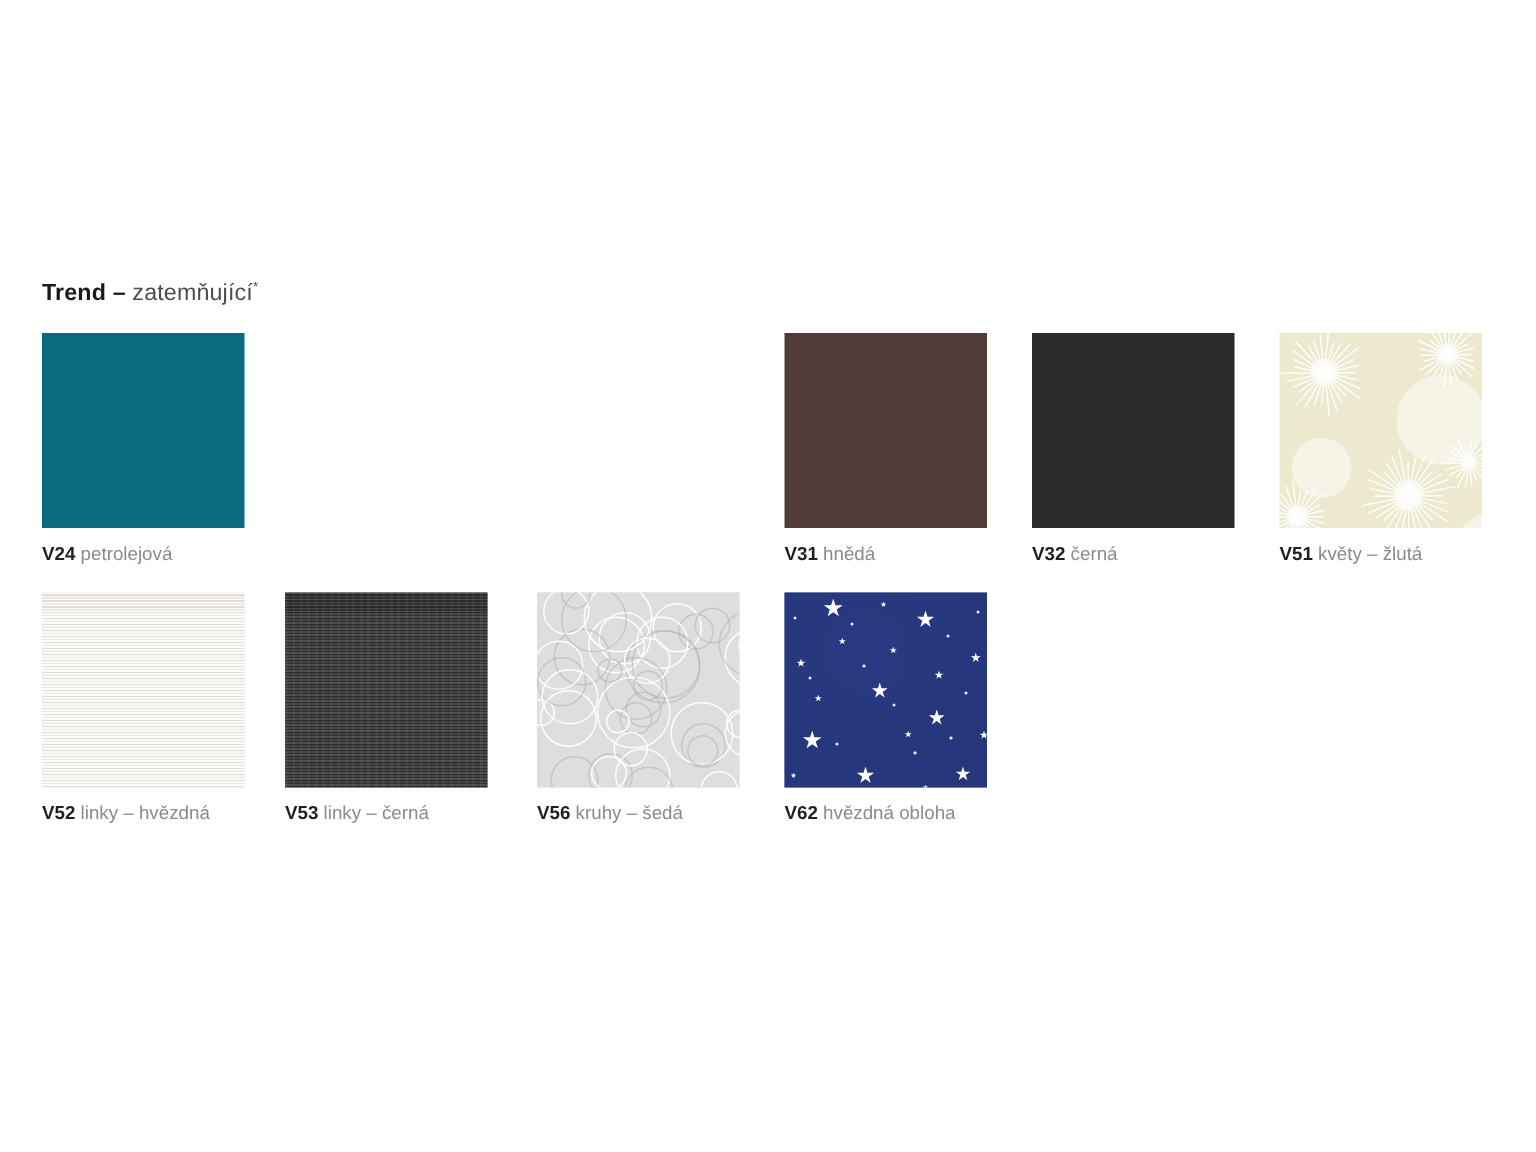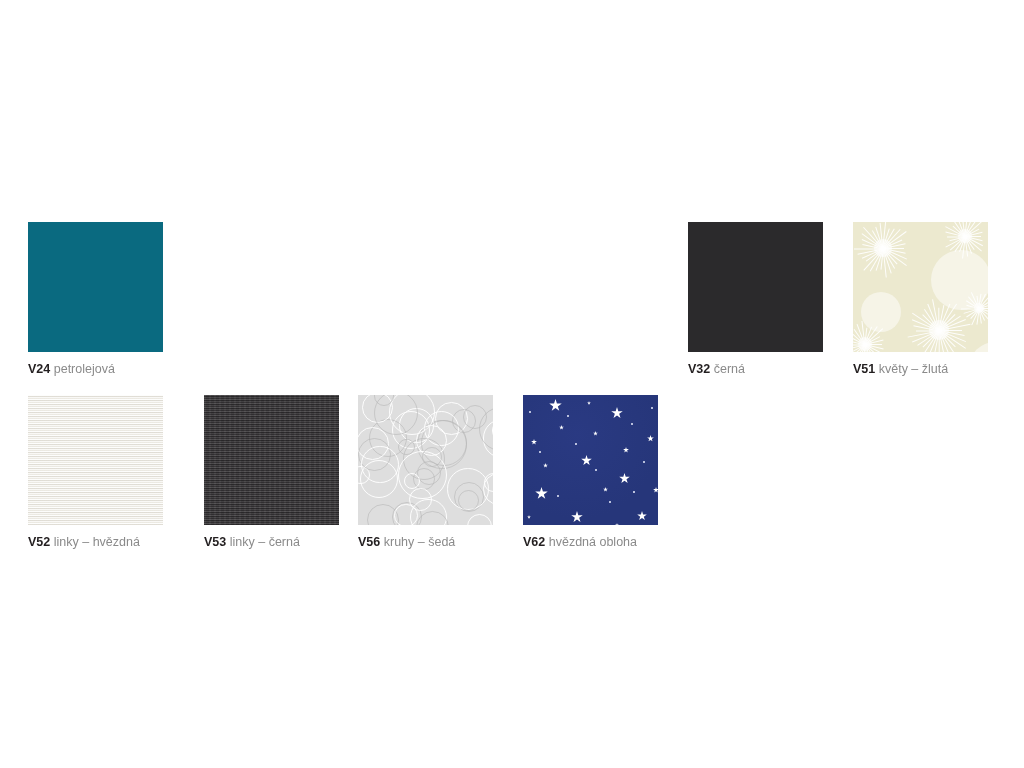--- a/index.html
+++ b/index.html
@@ -165,28 +165,37 @@
     position: absolute;
     background: #e8ecfb;
     border-radius: 50%;
   }
 </style>
 </head>
 <body>
 
 <div id="page">
 
+  <div id="heading">
+    <span class="h-strong">Trend –</span><span class="h-rest"> zatemňující</span><span class="h-note">*</span>
+  </div>
 
   <div id="grid">
       <div class="row" style="height: 173px;">
         <div class="cell" style="left: 0px;">
           <div class="swatch" style="background: rgb(10, 106, 128); width: 135px; height: 130px;">
             <div class="tex" style="background: transparent;"></div>
           </div>
           <div class="caption"><span class="code">V24</span><span class="desc"> petrolejová</span></div>
+        </div>
+        <div class="cell" style="left: 495px;">
+          <div class="swatch" style="background: rgb(81, 59, 57); width: 135px; height: 130px;">
+            <div class="tex" style="background: transparent;"></div>
+          </div>
+          <div class="caption"><span class="code">V31</span><span class="desc"> hnědá</span></div>
         </div>
         <div class="cell" style="left: 660px;">
           <div class="swatch" style="background: rgb(43, 42, 44); width: 135px; height: 130px;">
             <div class="tex" style="background: transparent;"></div>
           </div>
           <div class="caption"><span class="code">V32</span><span class="desc"> černá</span></div>
         </div>
         <div class="cell" style="left: 825px;">
           <div class="swatch" style="background: rgb(236, 233, 207); width: 135px; height: 130px;">
             <div class="tex tex-flowers">
@@ -339,21 +348,21 @@
           <div class="caption"><span class="code">V51</span><span class="desc"> květy – žlutá</span></div>
         </div>
       </div>
       <div class="row" style="height: 173px;">
         <div class="cell" style="left: 0px;">
           <div class="swatch" style="background: rgb(242, 240, 234); width: 135px; height: 130px;">
             <div class="tex tex-lines-beige"></div>
           </div>
           <div class="caption"><span class="code">V52</span><span class="desc"> linky – hvězdná</span></div>
         </div>
-        <div class="cell" style="left: 176px;">
+        <div class="cell" style="left: 162px;">
           <div class="swatch" style="background: rgb(60, 58, 60); width: 135px; height: 130px;">
             <div class="tex tex-lines-black"></div>
           </div>
           <div class="caption"><span class="code">V53</span><span class="desc"> linky – černá</span></div>
         </div>
         <div class="cell" style="left: 330px;">
           <div class="swatch" style="background: rgb(222, 222, 222); width: 135px; height: 130px;">
             <div class="tex tex-circles">
               <div class="ring" style="left: 76.9224px; top: 7.32124px; width: 30.6741px; height: 30.6741px;"></div>
               <div class="ring2" style="left: 58.6975px; top: 65.9574px; width: 22.2952px; height: 22.2952px;"></div>

